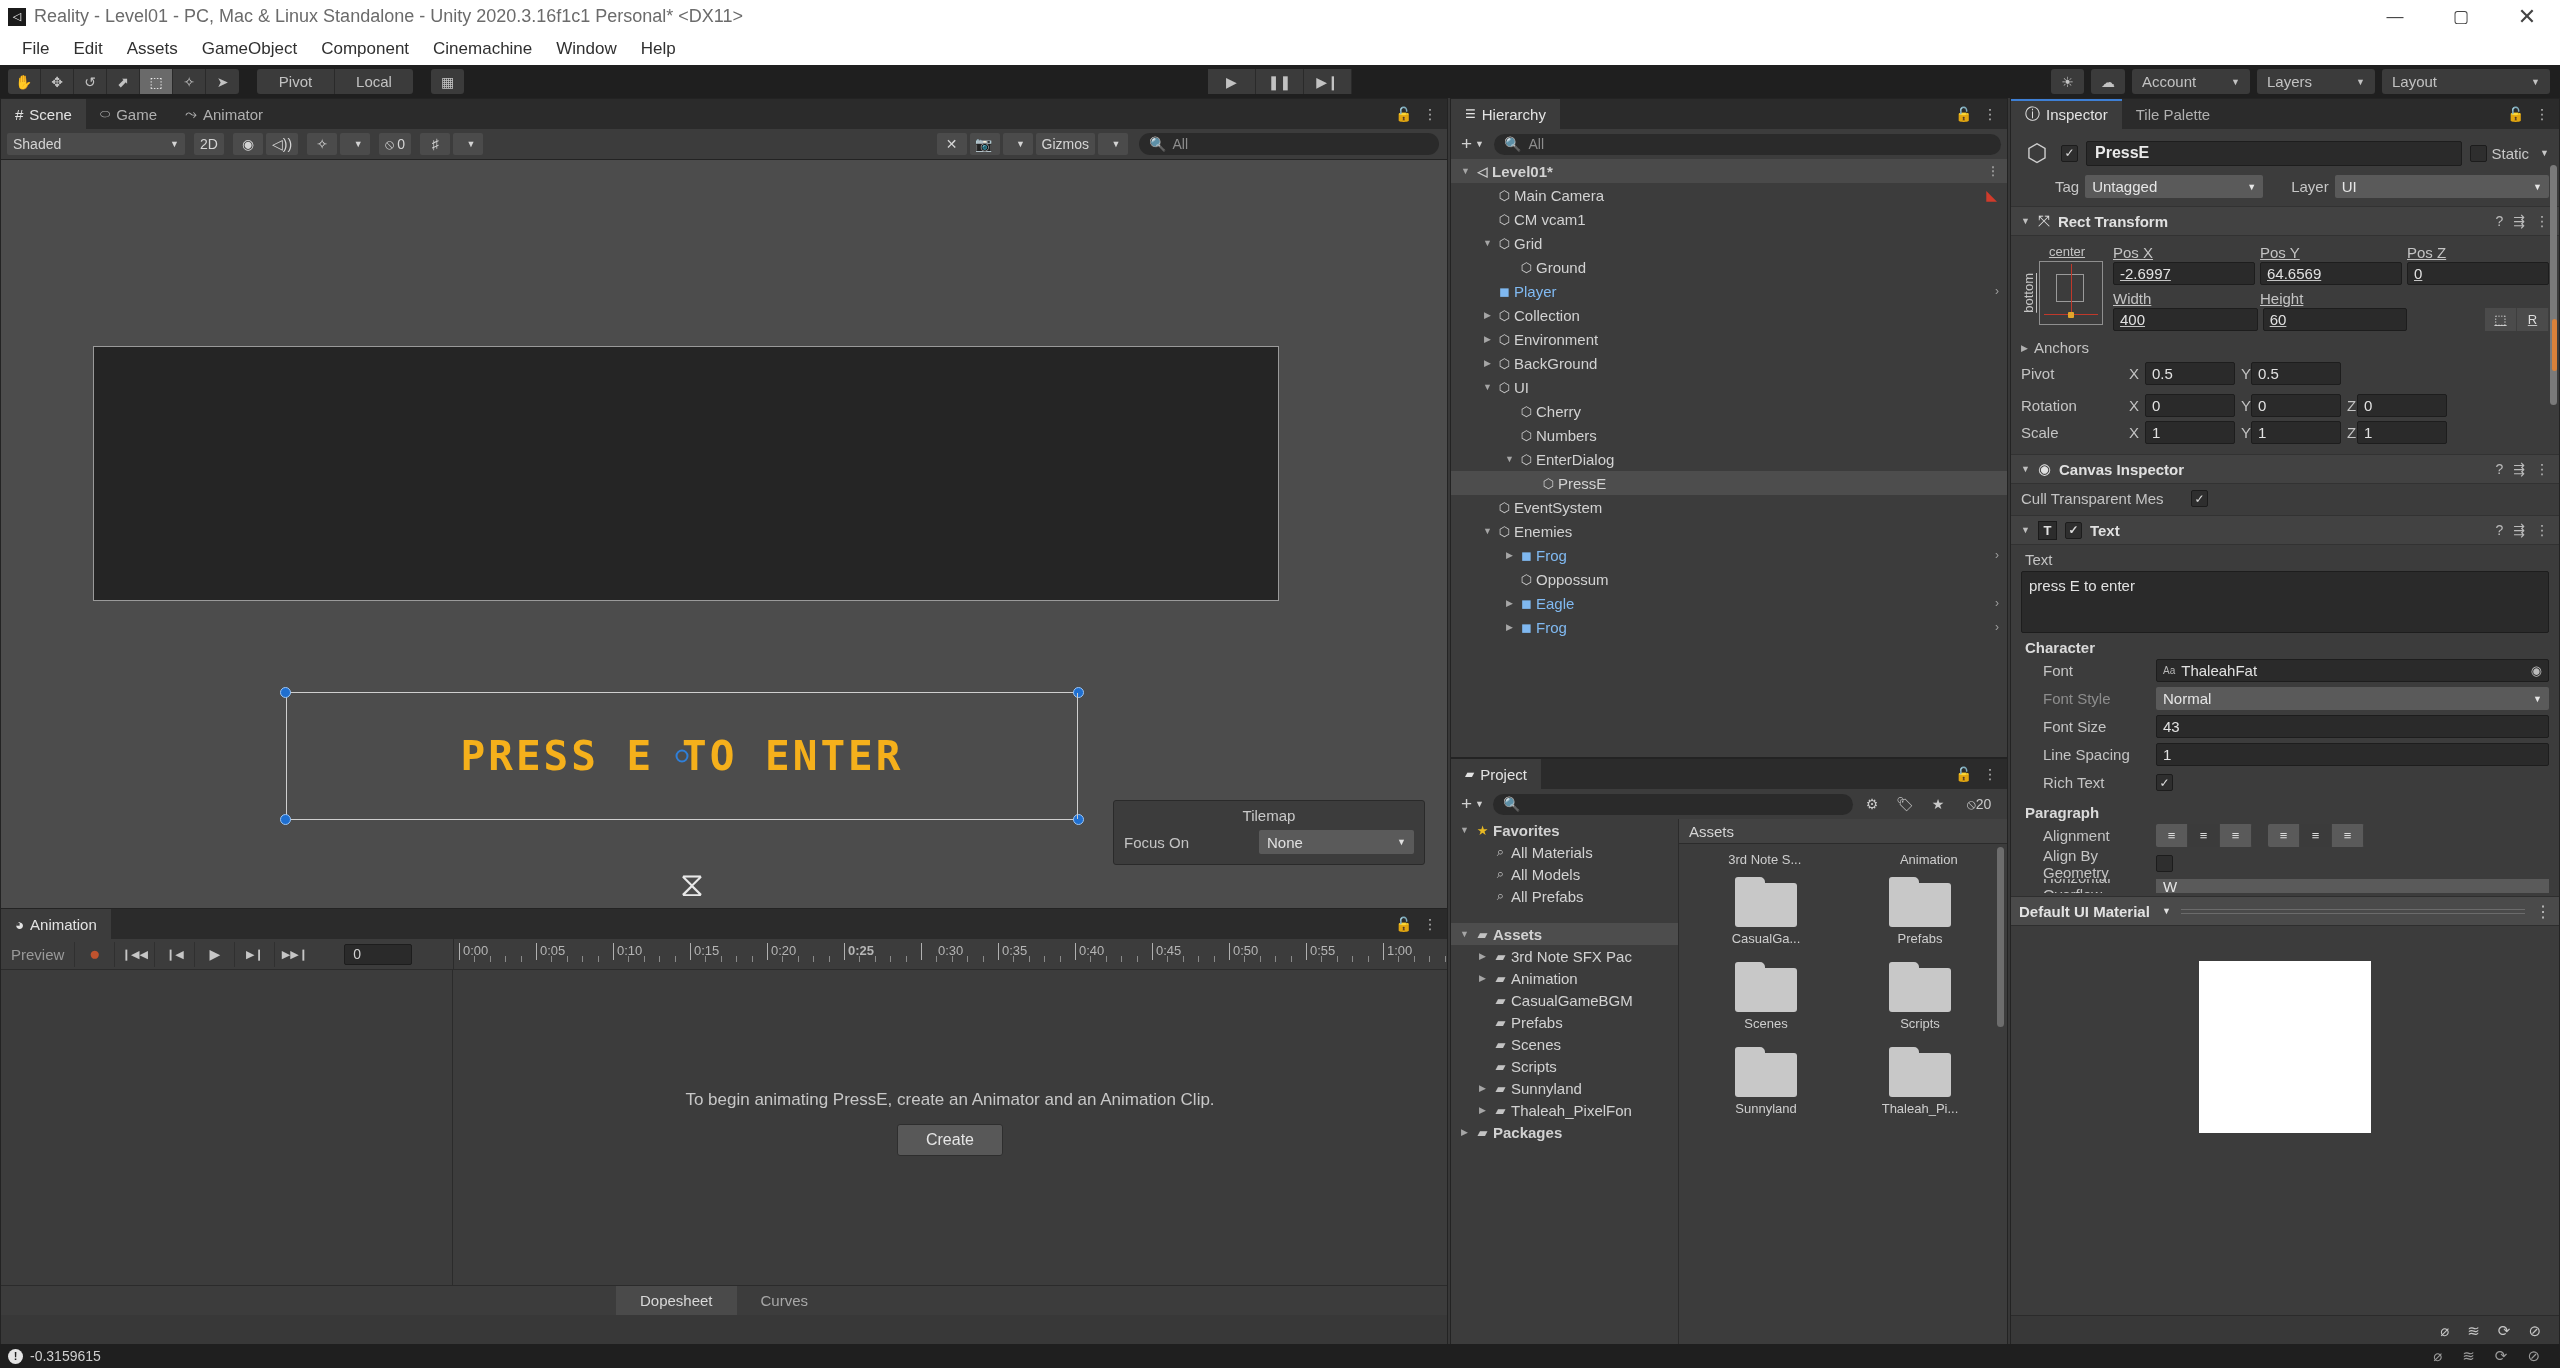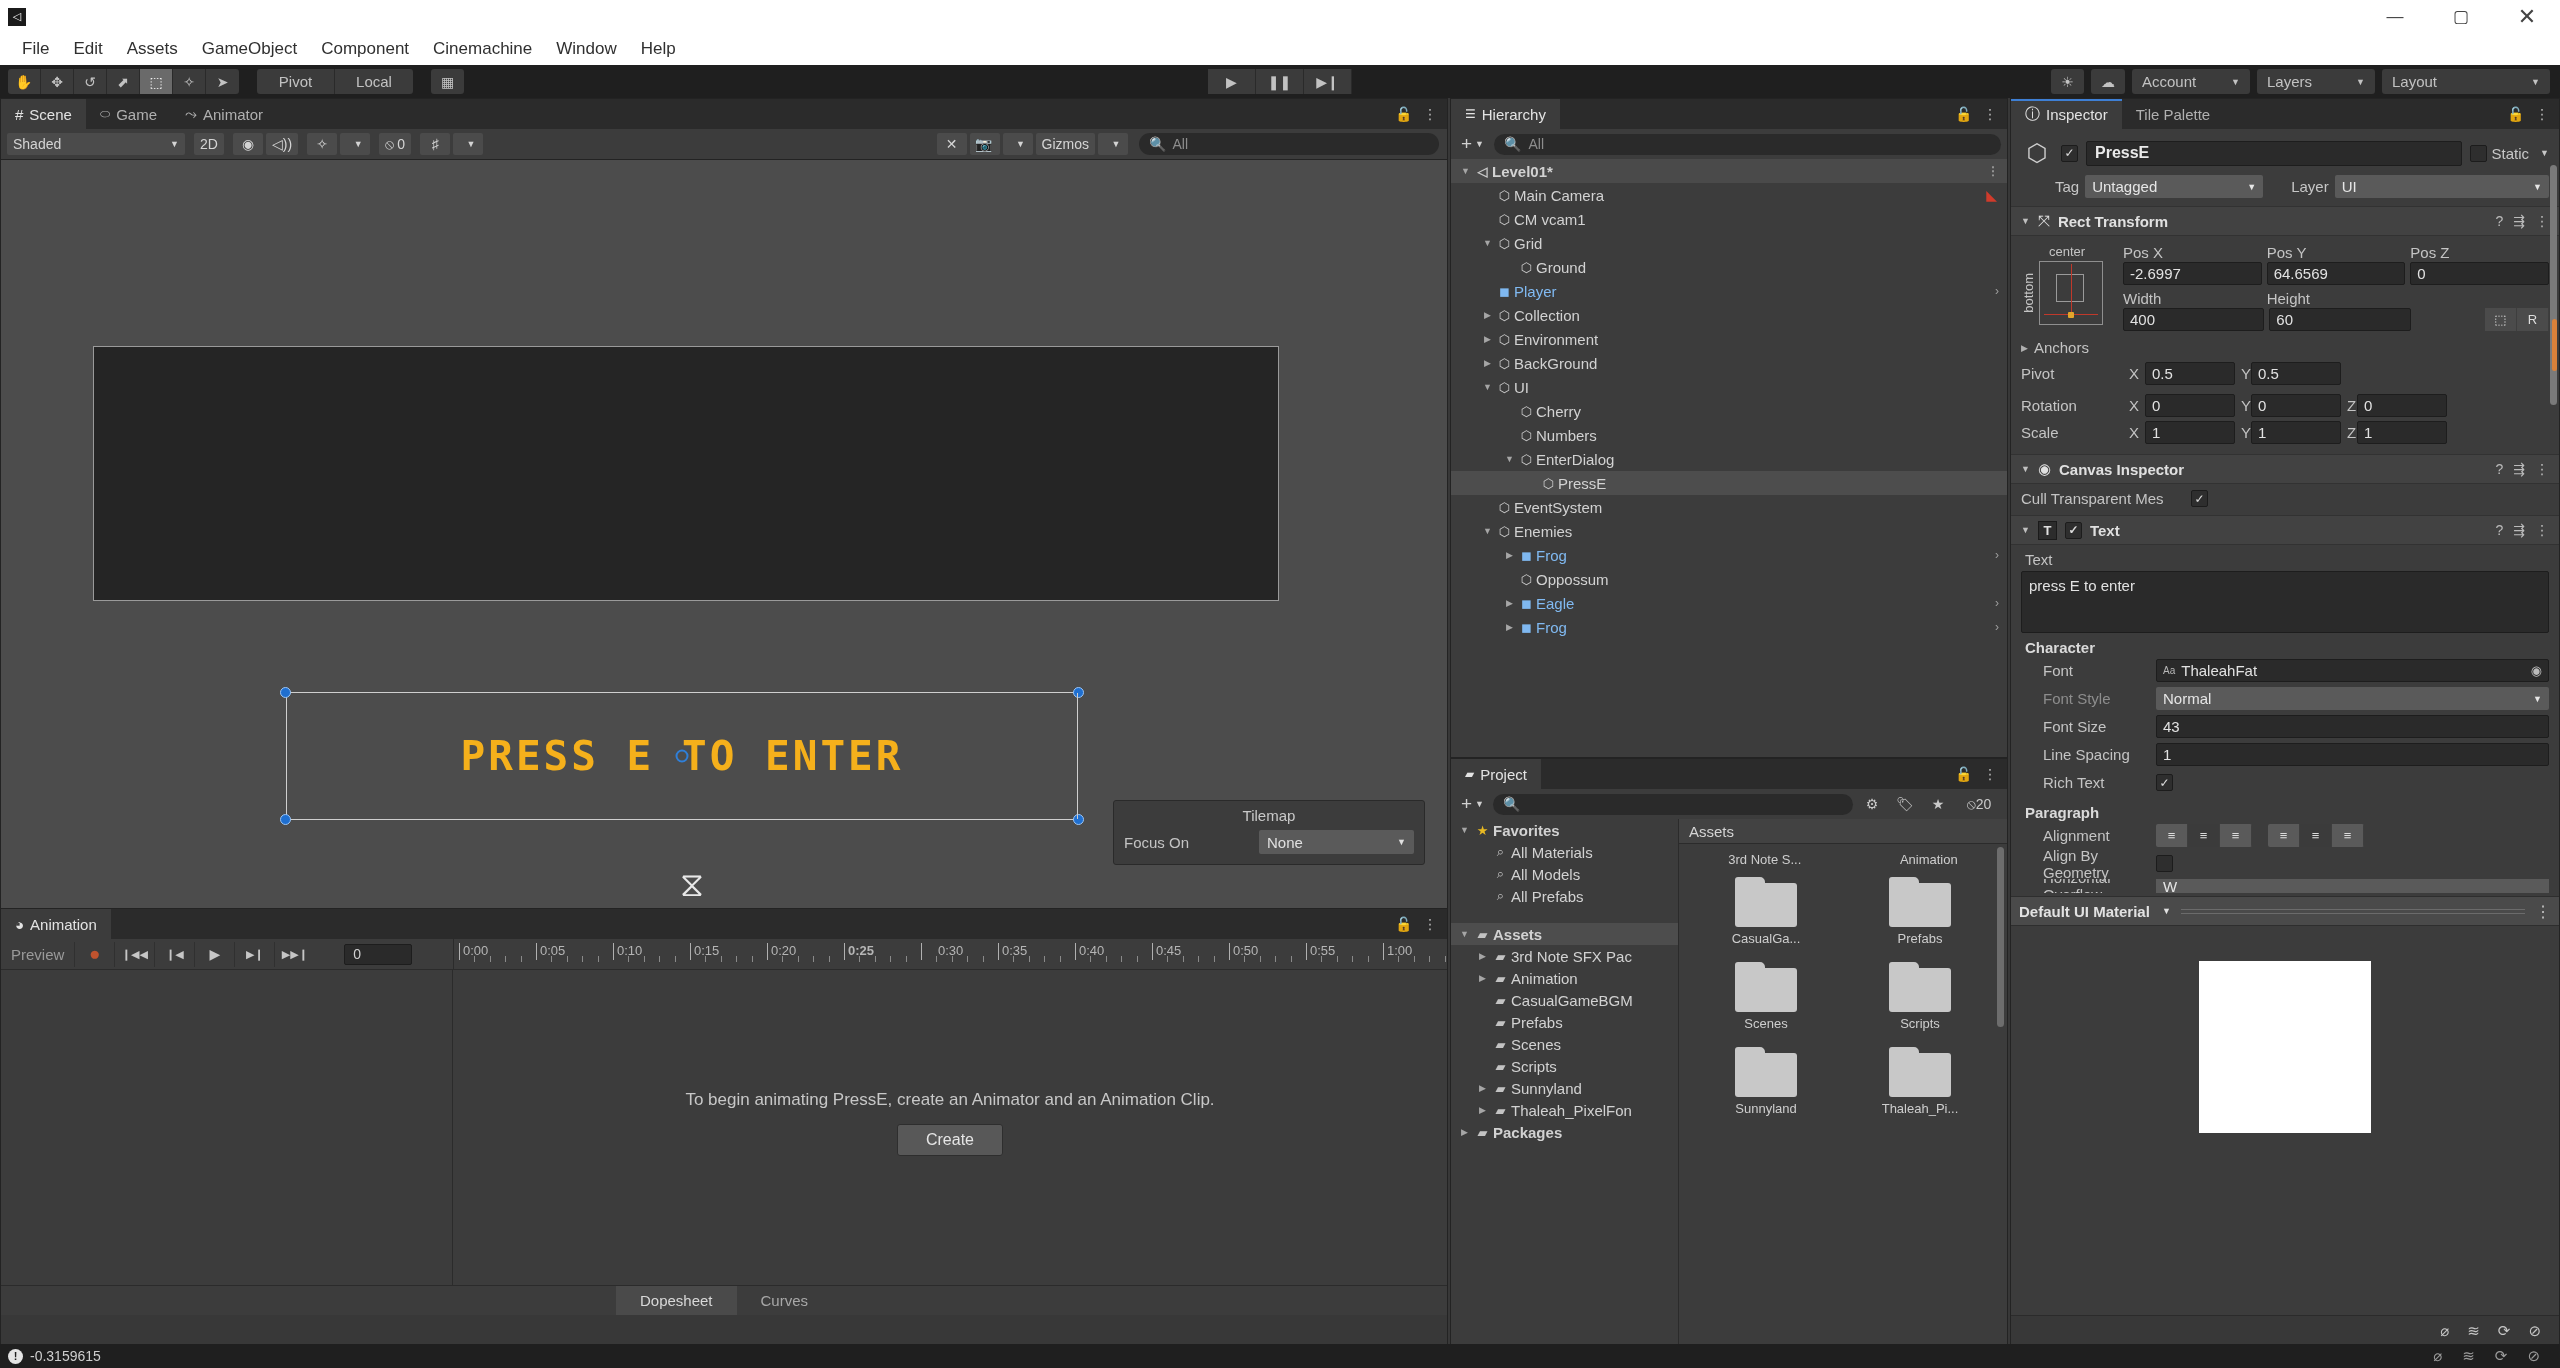--- a/index.html
+++ b/index.html
@@ -280,20 +280,21 @@
                 display:flex;align-items:center;justify-content:center;font-size:11px;font-weight:bold;}
   .status-right { margin-left:auto; display:flex; gap:20px; padding-right:20px; color:#9c9c9c; font-size:15px;}
 </style>
 </head>
 <body>
 
 <div class="app">
 
   <div class="titlebar">
     <div class="tb-icon">◁</div>
+    <div class="tb-text">Reality - Level01 - PC, Mac &amp; Linux Standalone - Unity 2020.3.16f1c1 Personal* &lt;DX11&gt;</div>
     <div class="wincontrols">
       <div>—</div>
       <div>▢</div>
       <div class="close-btn">✕</div>
     </div>
   </div>
 
   <div class="menubar">
     <span>File</span>
     <span>Edit</span>
@@ -866,21 +867,21 @@
         <span class="tri">▼</span>
         <span style="font-weight:normal">⤧</span>
         <span>Rect Transform</span>
         <span class="tools">
           <span>?</span>
           <span>⇶</span>
           <span>⋮</span>
         </span>
       </div>
       <div class="rt-body">
-        <div style="display:flex; gap:10px;">
+        <div style="display:flex; gap:0;text-decoration:underline;">
           <div style="width:92px; text-align:center; position:relative;">
             <div style="font-size:13px;color:#c4c4c4;margin-bottom:2px">center</div>
             <div style="display:flex;align-items:center;gap:3px;">
               <div style="writing-mode:vertical-rl;transform:rotate(180deg);font-size:13px;color:#c4c4c4">bottom</div>
               <div class="anchor-preset">
                 <div class="inner"></div>
                 <div class="vline"></div>
                 <div class="hline"></div>
                 <div class="pvt"></div>
               </div>

